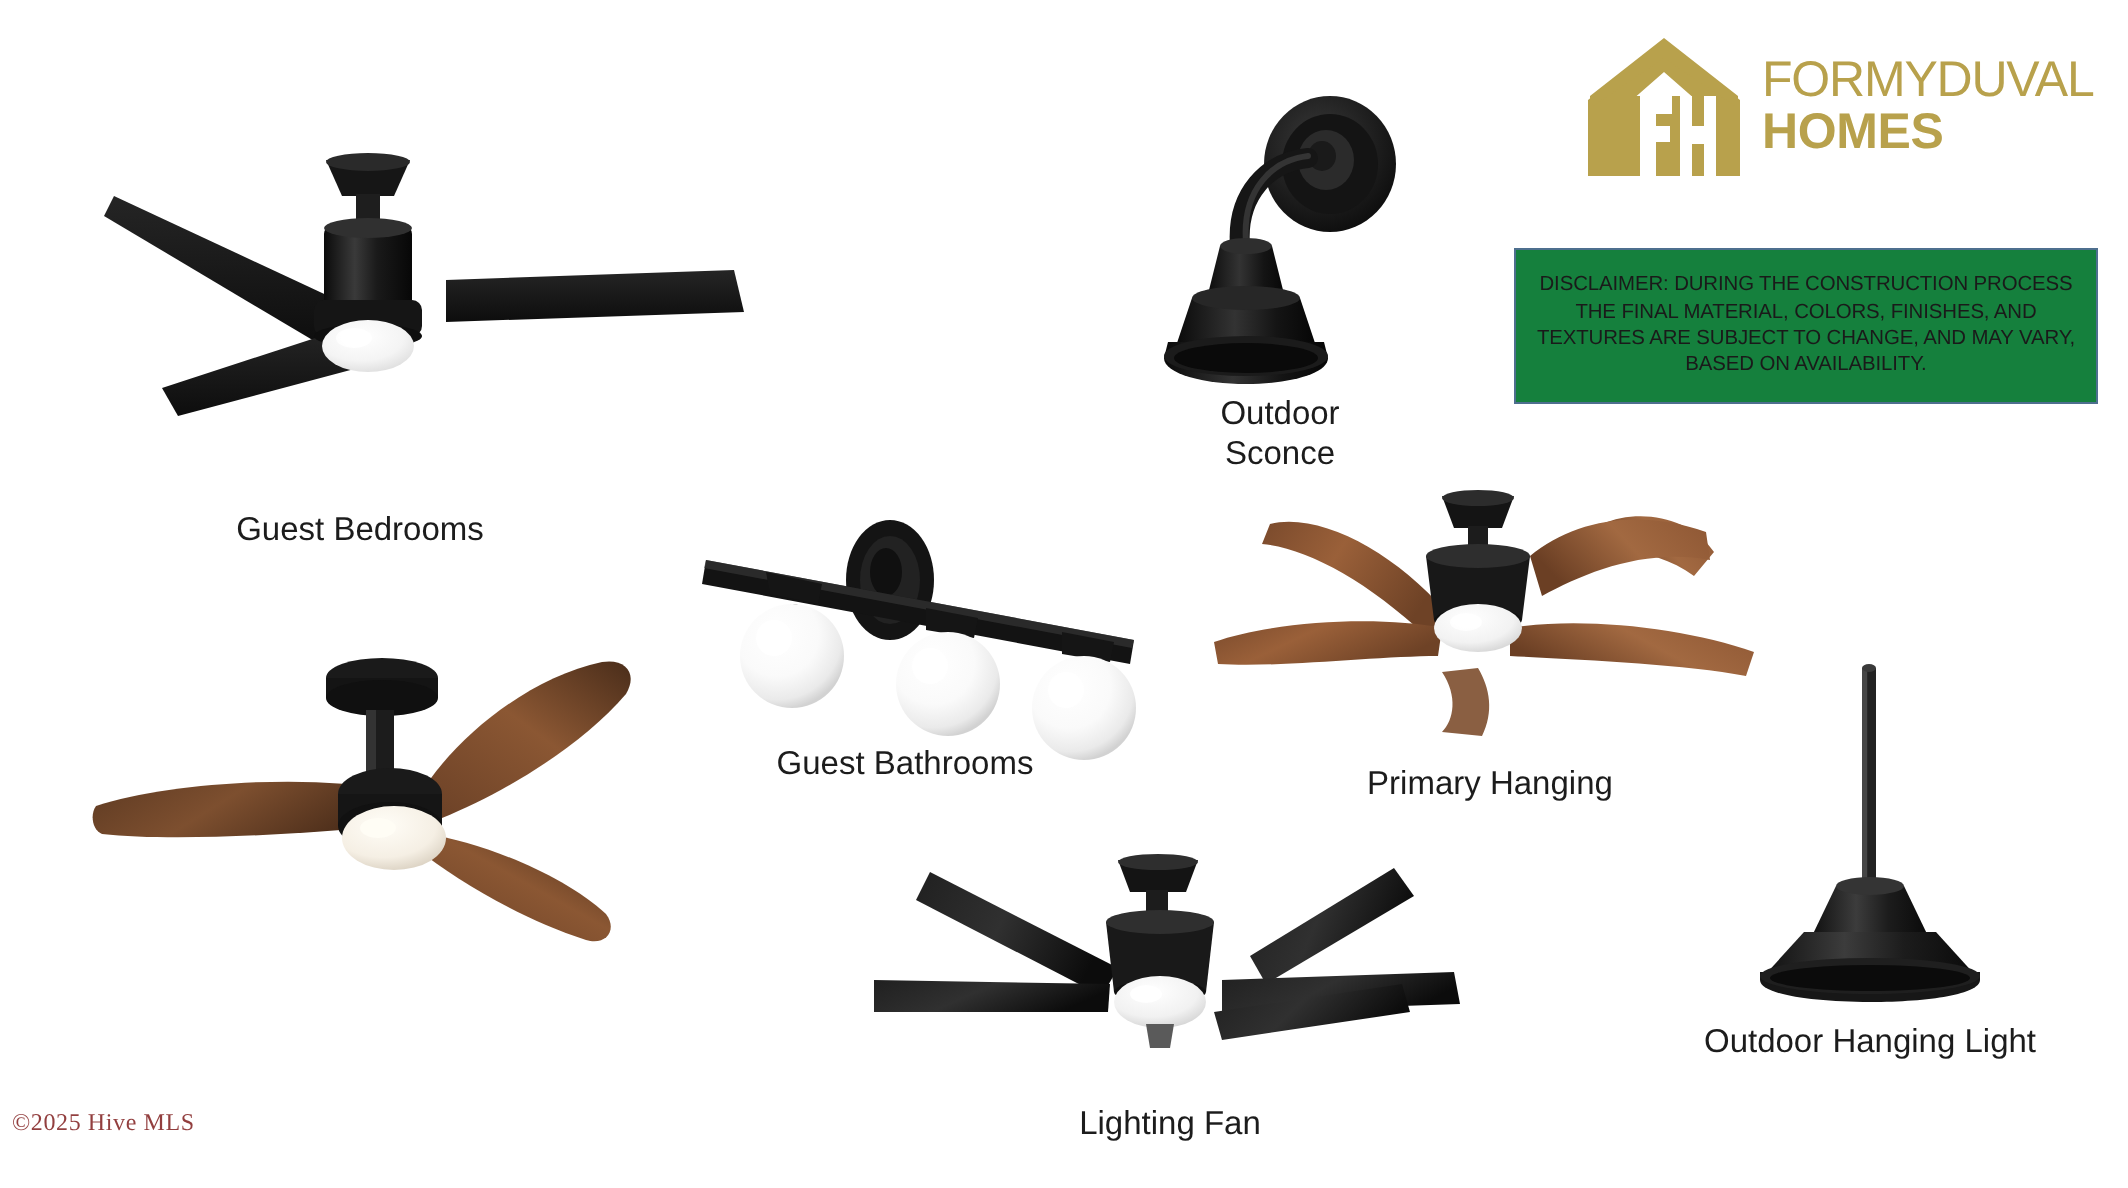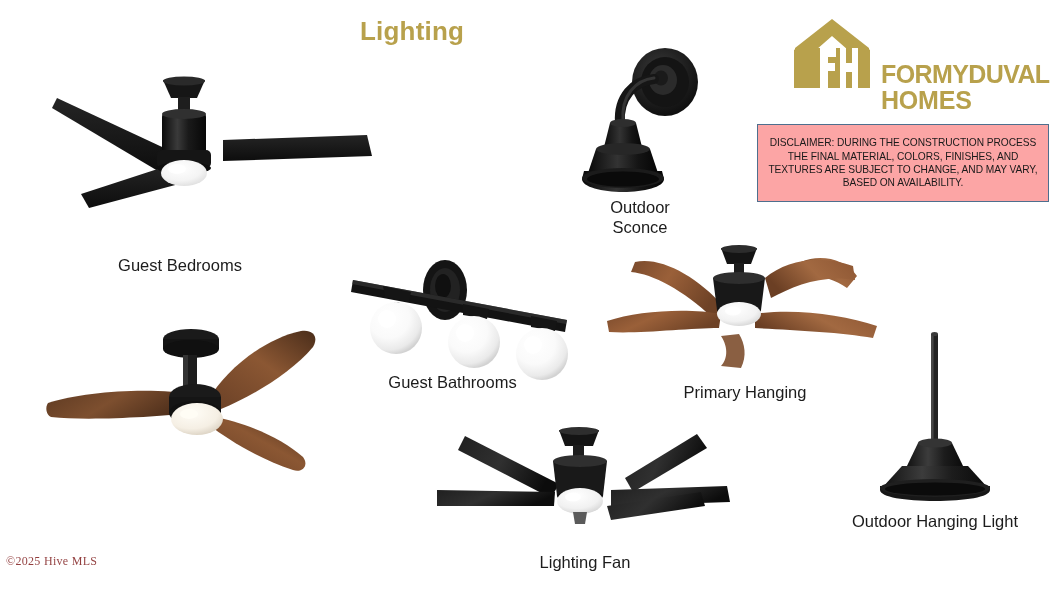--- a/index.html
+++ b/index.html
@@ -14,29 +14,29 @@
   .title{
     position:absolute;left:360px;top:16px;width:240px;
     font-size:26px;font-weight:bold;color:#b8a14c;
     letter-spacing:0.2px;text-align:left;
   }
 
   
   .brand{position:absolute;left:793px;top:18px;width:266px;height:80px;}
   .brand-logo{position:absolute;left:0;top:0;width:78px;height:72px;}
   .brand-text{position:absolute;left:88px;top:10px;color:#b8a14c;}
-  .brand-line1{font-size:25px;font-weight:bold;letter-spacing:-0.6px;line-height:25px;margin-top:34px;}
+  .brand-line1{font-size:25px;font-weight:normal;letter-spacing:-0.6px;line-height:25px;}
   .brand-line2{font-size:25px;font-weight:bold;letter-spacing:-0.2px;line-height:26px;}
   .address{
     position:absolute;left:755px;top:99px;width:305px;
     font-size:15.5px;font-weight:bold;color:#b8a14c;letter-spacing:-0.1px;
   }
   .disclaimer{
     position:absolute;left:757px;top:124px;width:292px;height:78px;
-    border:1.5px solid #4e6f8e;background:#fca5a5;
+    border:1.5px solid #4e6f8e;background:#15803d;
     box-sizing:border-box;
     display:flex;align-items:center;justify-content:center;
   }
   .disclaimer p{
     margin:0;padding:0 6px;text-align:center;
     font-size:10.2px;line-height:13.4px;color:#1a1a1a;letter-spacing:-0.05px;
   }
 
   
   .caption{
@@ -52,21 +52,20 @@
   }
 
   .fig{position:absolute;}
   .fig svg{display:block;overflow:visible;}
 </style>
 </head>
 <body>
 
 <div class="page">
 
-  <div class="title">Lighting</div>
 
   <div class="brand">
     <div class="brand-logo">
       <svg viewBox="0 0 78 72" width="78" height="72">
 
         <path fill="#b8a14c" d="M39 2 L77 32 L77 70 L55 70 L55 32 L39 18 L23 32 L23 70 L1 70 L1 32 Z"></path>
         <path fill="#b8a14c" d="M2 30 L39 1 L76 30 L76 36 L39 11 L2 36 Z"></path>
 
         <rect x="23" y="30" width="32" height="40" fill="#b8a14c"></rect>
 

